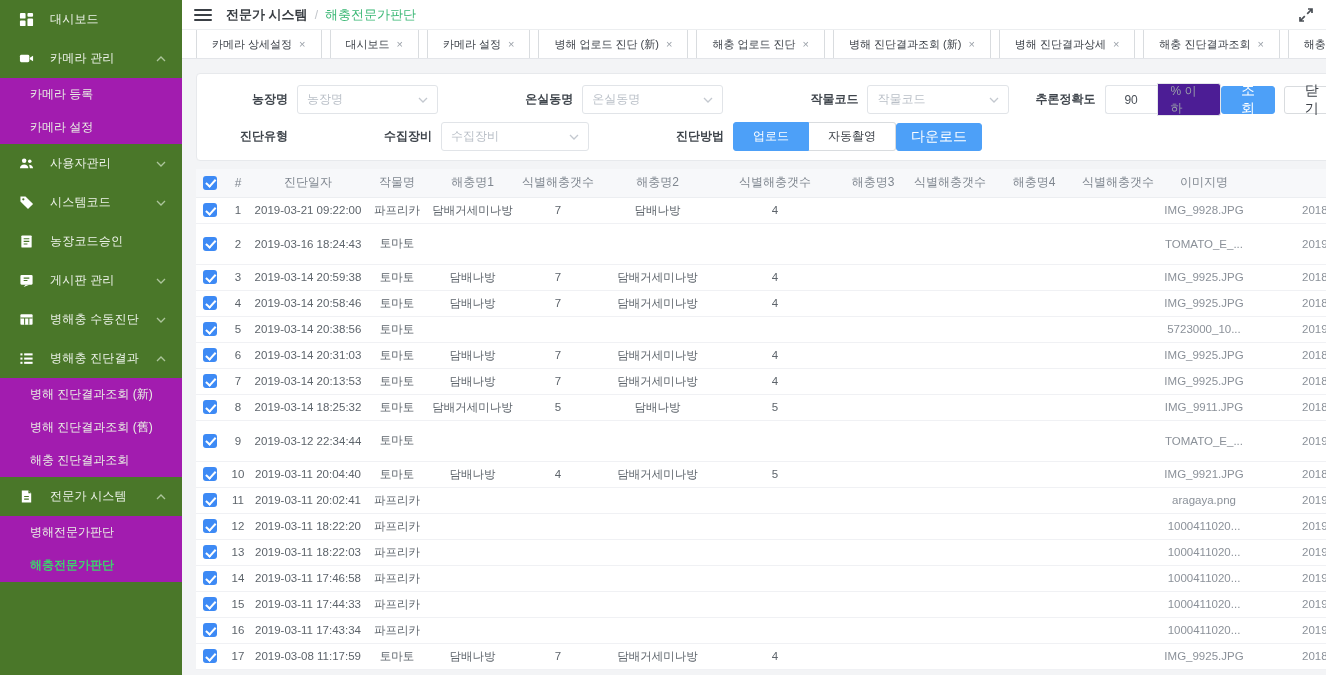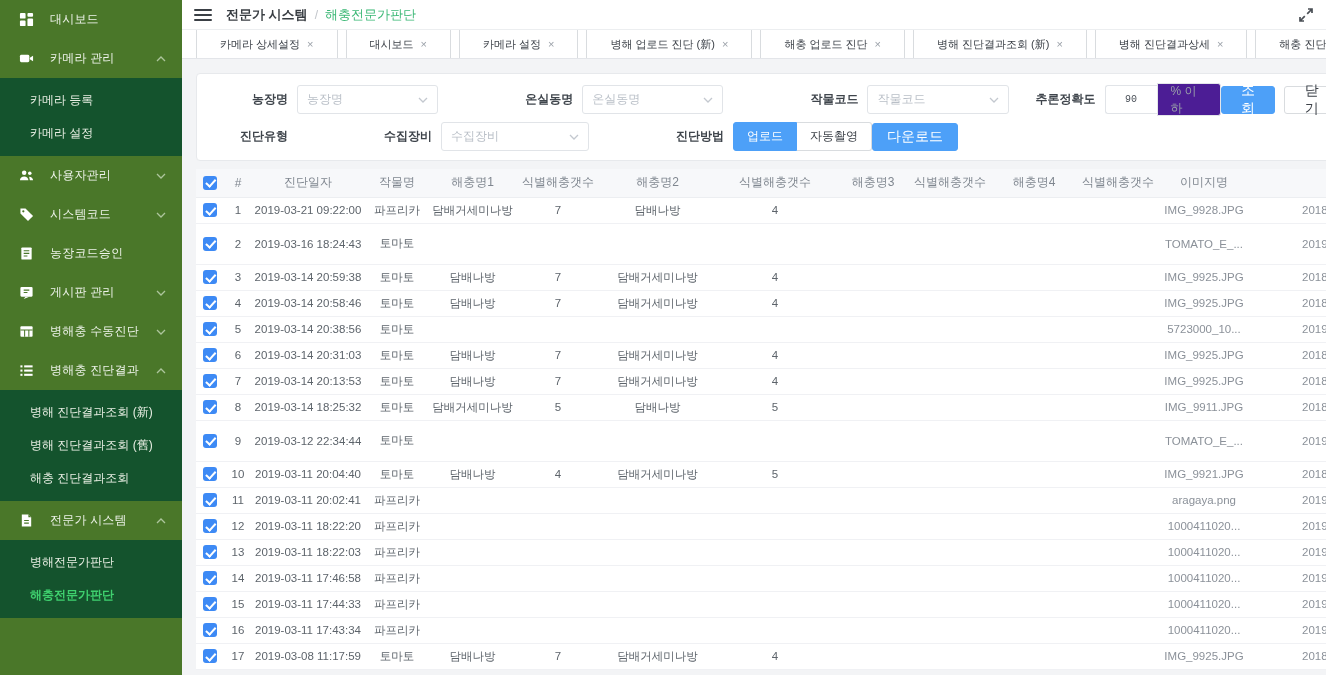--- a/index.html
+++ b/index.html
@@ -5,62 +5,62 @@
   * { margin:0; padding:0; box-sizing:border-box; }
   html,body { width:1326px; height:675px; overflow:hidden; font-family:"Liberation Sans","DejaVu Sans",sans-serif; background:#f3f4f6; position:relative; }
 
   
   .sidebar { position:absolute; left:0; top:0; width:182px; height:675px; background:#4a7729; overflow:hidden; }
   .side-item { height:39px; display:flex; align-items:center; padding-left:18px; cursor:pointer; color:#eef3ea; font-size:12px; }
   .side-item .ic { width:16px; height:16px; margin-right:16px; flex:0 0 16px; display:flex; align-items:center; justify-content:center; }
   .side-item .ic svg { width:15px; height:15px; }
   .side-item .lbl { flex:1; letter-spacing:0.2px; }
   .side-item .chev { margin-right:16px; opacity:.75; display:flex; }
-  .submenu { background:#14532d; padding:6px 0; }
+  .submenu { background:#a21caf; padding:0 0; }
   .sub-item { height:33px; display:flex; align-items:center; padding-left:30px; font-size:12px; color:#e9efe4; cursor:pointer; }
   .sub-item.active { color:#3fd06e; font-weight:bold; }
 
   
   .main { position:absolute; left:182px; top:0; width:1144px; height:675px; }
 
   .topbar { height:30px; background:#fff; border-bottom:1px solid #eceef0; display:flex; align-items:center; padding:0 12px; }
   .hamburger { width:18px; height:12px; display:flex; flex-direction:column; justify-content:space-between; cursor:pointer; margin-right:14px; }
   .hamburger i { display:block; height:2px; background:#3a3f45; border-radius:1px; }
   .crumb-root { font-size:13px; font-weight:bold; color:#383d42; }
   .crumb-sep { font-size:12px; color:#c0c4c9; margin:0 7px; }
   .crumb-cur { font-size:13px; color:#3cb876; }
   .topbar-right { margin-left:auto; display:flex; align-items:center; }
   .fullscreen { width:16px; height:16px; cursor:pointer; display:flex; }
 
   .tabbar { height:29px; background:#fff; border-bottom:1px solid #e3e5e9; display:flex; align-items:center; padding-left:14px; gap:8px; white-space:nowrap; overflow:hidden; }
-  .tab { height:40px; display:inline-flex; align-items:center; padding:0 23px; border:1px solid #d9dcdf; border-radius:3px; background:#fff; font-size:11px; color:#3c4148; cursor:pointer; flex:0 0 auto; }
+  .tab { height:40px; display:inline-flex; align-items:center; padding:0 15px; border:1px solid #d9dcdf; border-radius:3px; background:#fff; font-size:11px; color:#3c4148; cursor:pointer; flex:0 0 auto; }
   .tab .x { margin-left:7px; color:#9aa0a8; font-size:11px; cursor:pointer; }
 
   .content { height:615px; padding:14px 0 0 14px; }
 
   
   .filter-card { width:1160px; background:#fff; border:1px solid #e7e9ec; border-radius:4px; padding:11px 16px 9px 40px; }
   .f-row { display:flex; align-items:center; height:29px; }
   .f-row + .f-row { margin-top:8px; }
   .fl { font-size:12px; font-weight:bold; color:#3f454c; text-align:right; padding-right:9px; flex:0 0 auto; }
   .w56{width:60px;} .w72{width:104px;} .w86{width:96px;}
   .selbox { width:148px; height:29px; border:1px solid #e1e4e8; border-radius:3px; background:#fff; display:flex; align-items:center; padding:0 9px; cursor:pointer; }
   .selbox .ph { flex:1; font-size:12px; color:#b9bfc7; }
   .selbox.disabled { background:#eef0f2; border-color:#e4e6ea; }
   .selbox.disabled .ph { color:#9aa1a9; }
   .caret { display:flex; }
   .gap { width:40px; flex:0 0 auto; }
-  .acc-input { width:52px; height:29px; border:1px solid #e1e4e8; border-right:none; border-radius:3px 0 0 3px; font-size:10px; color:#4a5058; text-align:center; outline:none; font-family:Liberation Mono, monospace; }
+  .acc-input { width:52px; height:29px; border:1px solid #e1e4e8; border-right:none; border-radius:3px 0 0 3px; font-size:12px; color:#4a5058; text-align:center; outline:none; font-family:Liberation Sans, sans-serif; }
   .acc-addon { height:33px; border:1px solid #e4e6ea; border-radius:0 3px 3px 0; background:#4c1d95; color:#9aa1a9; font-size:12px; display:flex; align-items:center; padding:0 13px; }
   .btns { margin-left:auto; display:flex; gap:9px; }
   .btn { height:28px; border-radius:3px; font-size:14px; padding:0 14px; display:flex; align-items:center; cursor:pointer; border:1px solid transparent; font-family:inherit; }
   .btn-blue { background:#4da0f8; color:#fff; border-color:#4da0f8; }
   .btn-ghost { background:#fff; color:#3c4148; border-color:#d9dcdf; }
   .toggle { display:flex; }
-  .tg { height:29px; display:flex; align-items:center; padding:0 13px; font-size:12px; cursor:pointer; }
+  .tg { height:29px; display:flex; align-items:center; padding:0 19px; font-size:12px; cursor:pointer; }
   .tg-on { background:#4da0f8; color:#fff; border:1px solid #4da0f8; border-radius:3px 0 0 3px; }
   .tg-off { background:#fff; color:#3c4148; border:1px solid #d9dcdf; border-left:none; border-radius:0 3px 3px 0; }
   .dl { }
 
   
   .table-card { width:1160px; margin-top:8px; background:#fff; }
   table { border-collapse:collapse; table-layout:fixed; width:1150px; }
   thead th { height:28px; background:#f7f8fa; font-size:12px; font-weight:normal; color:#7f868f; text-align:center; border-bottom:1px solid #eceef1; white-space:nowrap; overflow:visible; }
   tbody td { height:26px; font-size:11.5px; color:#5d646b; text-align:center; border-bottom:1px solid #f0f1f4; white-space:nowrap; background:#fff; }
   tr.tall td { height:41px; }

